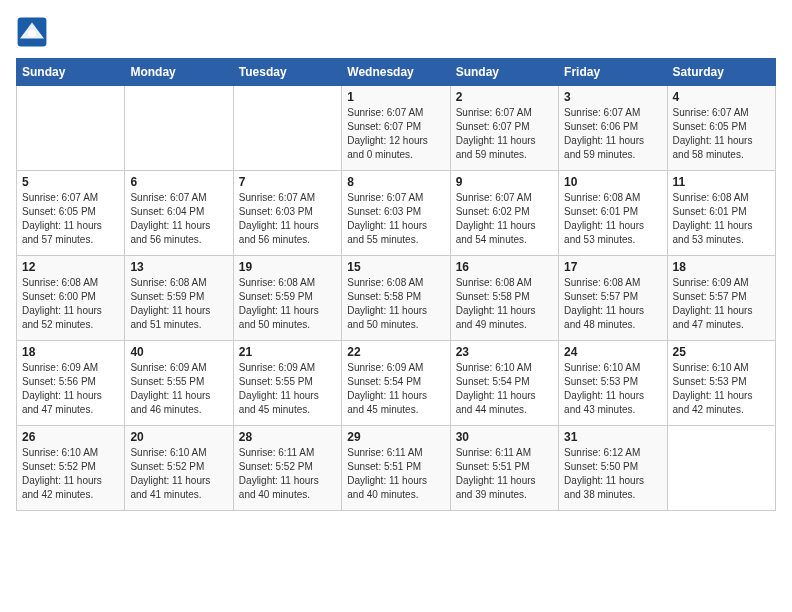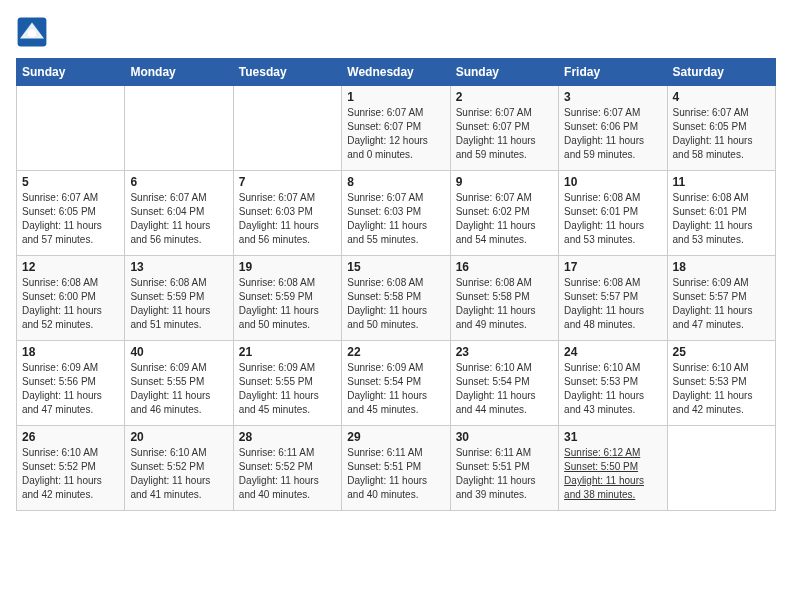--- a/index.html
+++ b/index.html
@@ -338,21 +338,21 @@
         </td>
         <td>
           <span class="day-num">30</span>
           <div class="day-info" style="white-space: pre-line;">Sunrise: 6:11 AM
 Sunset: 5:51 PM
 Daylight: 11 hours
 and 39 minutes.</div>
         </td>
         <td>
           <span class="day-num">31</span>
-          <div class="day-info" style="white-space: pre-line; text-decoration: underline;">Sunrise: 6:12 AM
+          <div class="day-info" style="white-space: pre-line;">Sunrise: 6:12 AM
 Sunset: 5:50 PM
 Daylight: 11 hours
 and 38 minutes.</div>
         </td>
         <td class="empty-cell"></td>
       </tr>
     </tbody>
 </table>
 
 </body></html>

